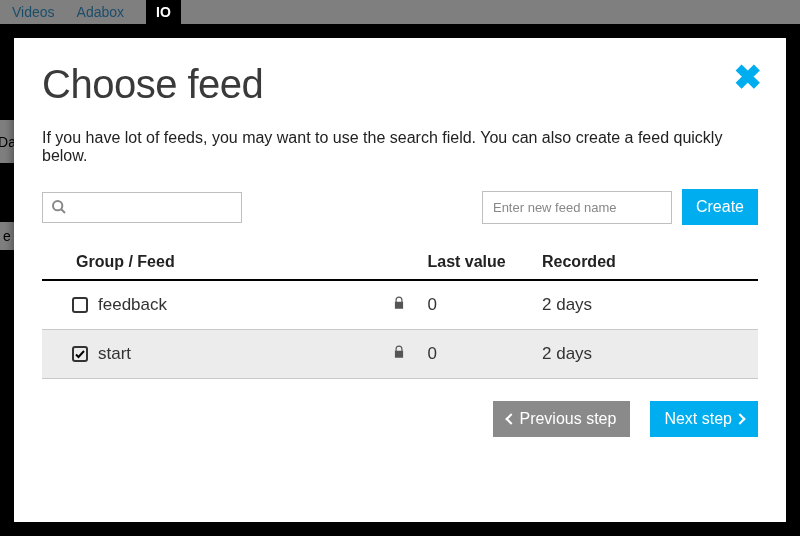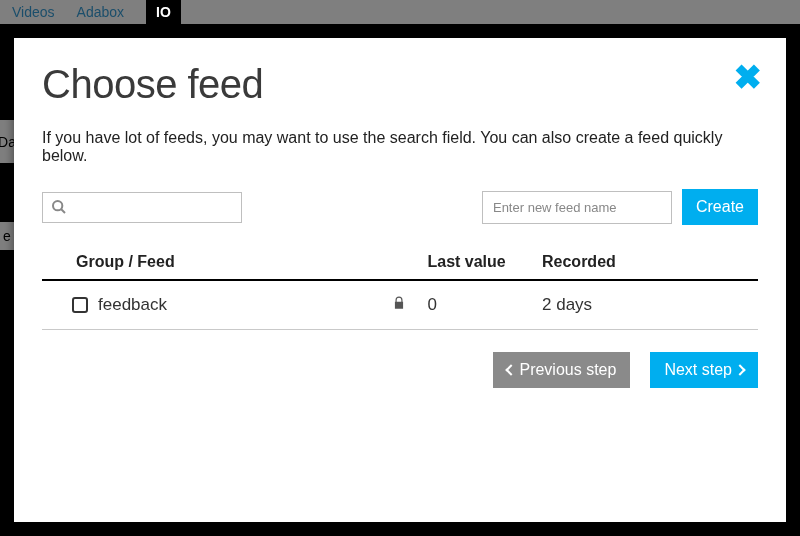--- a/index.html
+++ b/index.html
@@ -239,20 +239,37 @@
               <span class="chk"></span>
               <span>feedback</span>
             </div>
           </td>
           <td><svg class="lock-icon" width="14" height="14" viewBox="0 0 24 24" fill="#555">
               <path d="M6 10V7a6 6 0 1 1 12 0v3h1v12H5V10h1zm2 0h8V7a4 4 0 1 0-8 0v3z"></path>
             </svg></td>
           <td>0</td>
           <td>2 days</td>
         </tr>
+        <tr class="selected">
+          <td>
+            <div class="cell-group">
+              <span class="chk checked">
+                <svg width="12" height="12" viewBox="0 0 24 24" fill="none" stroke="#000" stroke-width="4">
+                  <polyline points="4 13 9 18 20 6"></polyline>
+                </svg>
+              </span>
+              <span>start</span>
+            </div>
+          </td>
+          <td><svg class="lock-icon" width="14" height="14" viewBox="0 0 24 24" fill="#555">
+              <path d="M6 10V7a6 6 0 1 1 12 0v3h1v12H5V10h1zm2 0h8V7a4 4 0 1 0-8 0v3z"></path>
+            </svg></td>
+          <td>0</td>
+          <td>2 days</td>
+        </tr>
       </tbody>
   </table>
 
   <div class="footer-buttons">
     <button class="btn btn-gray">
       <span class="chevron chev-left"></span>
       <span>Previous step</span>
     </button>
     <button class="btn btn-blue">
       <span>Next step</span>

